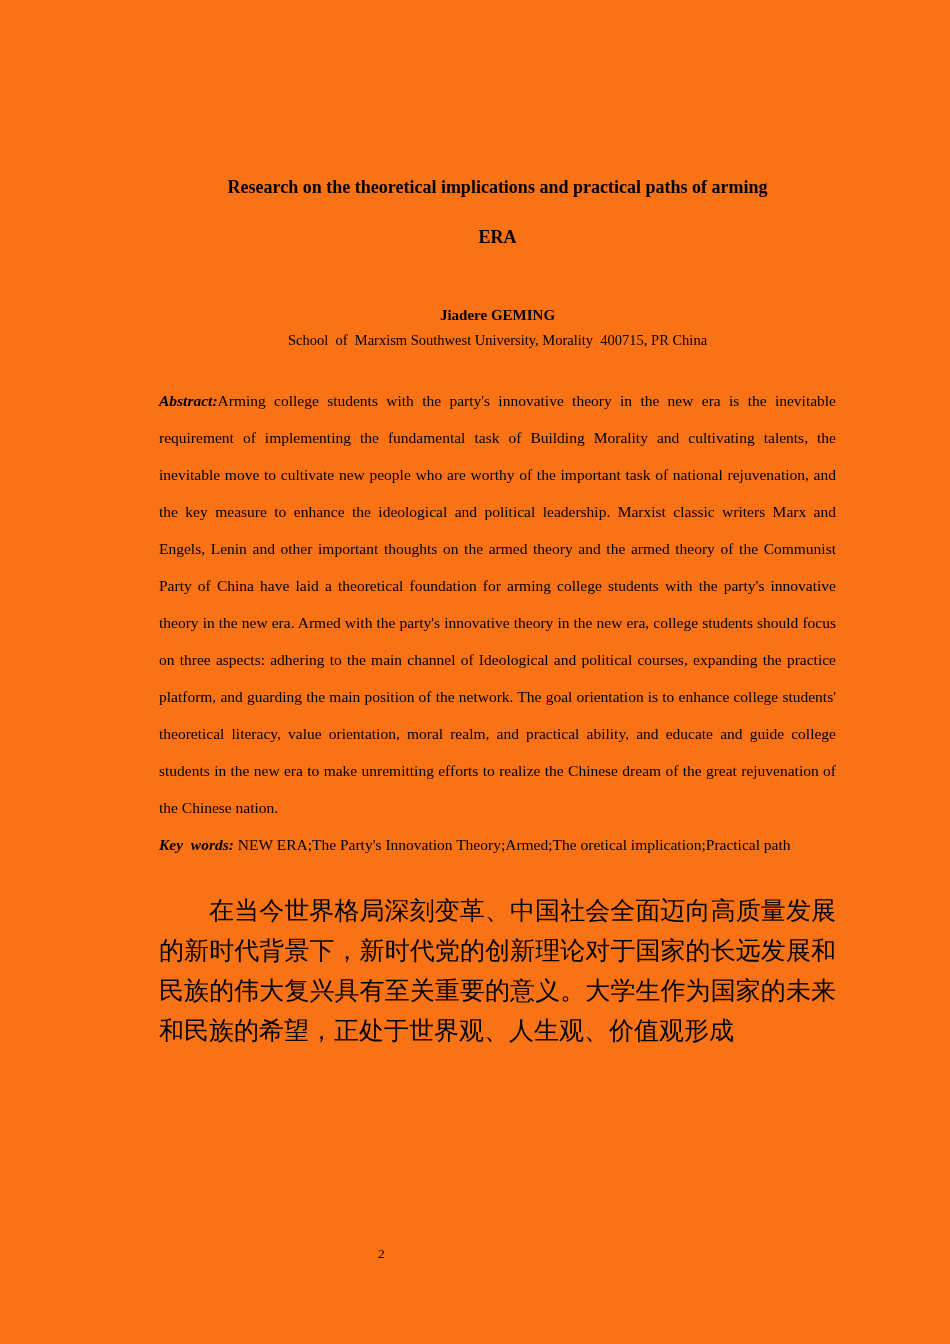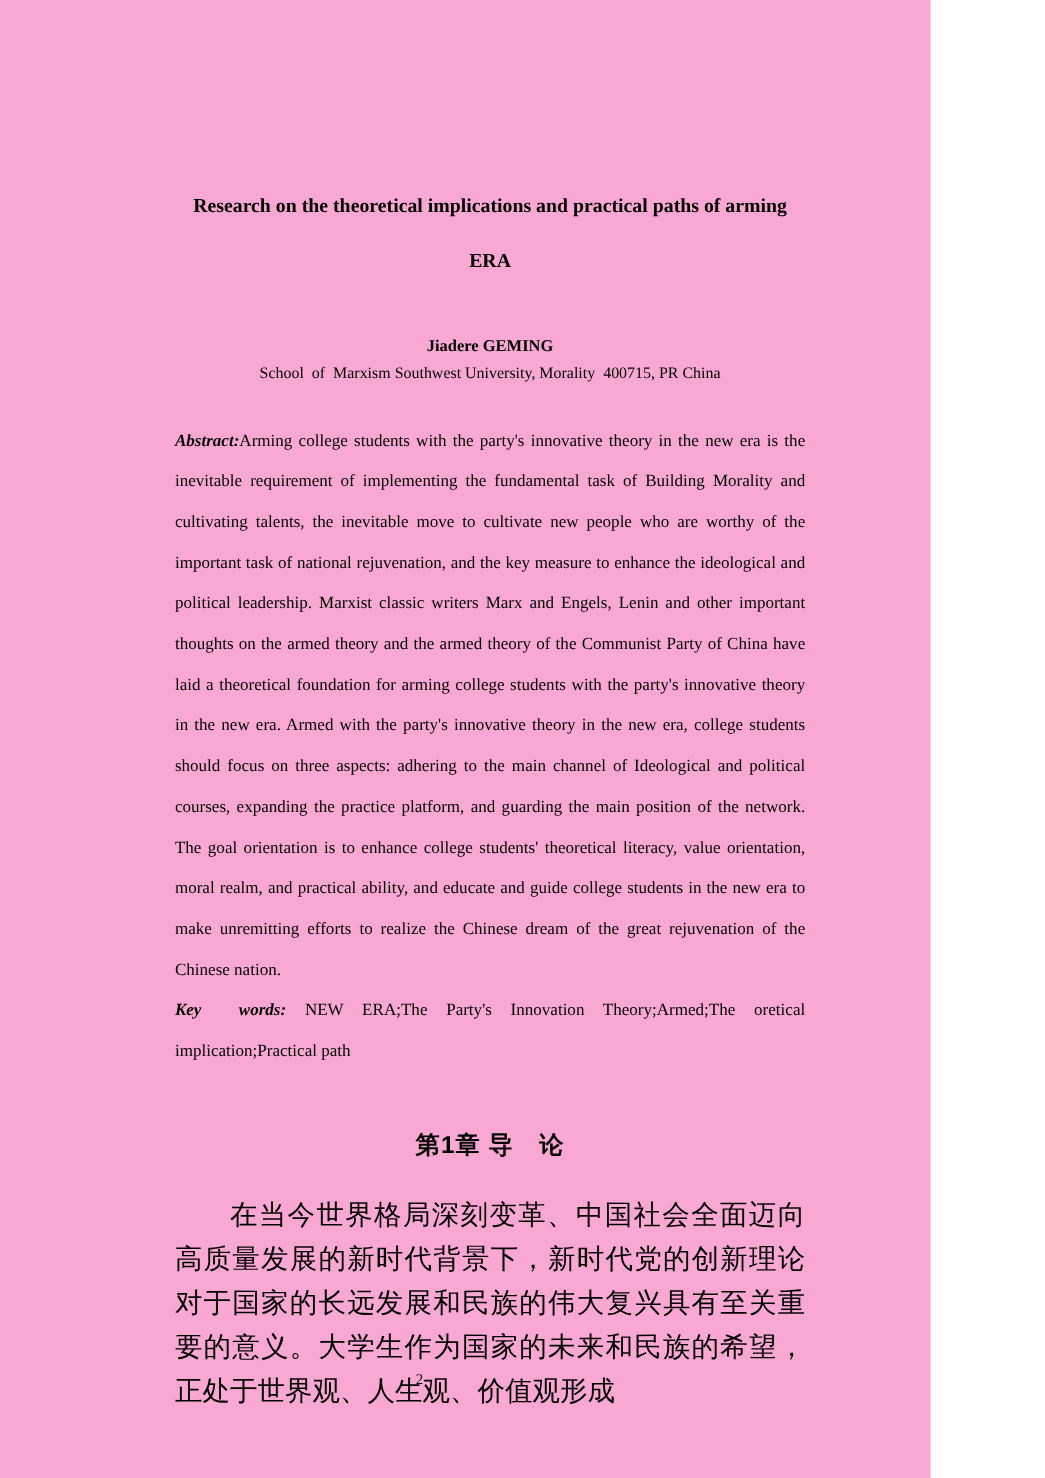--- a/index.html
+++ b/index.html
@@ -2,23 +2,23 @@
 <html><head>
 <meta charset="utf-8">
 <style>
   html, body {
     margin: 0;
     padding: 0;
     background: #ffffff;
   }
   .page {
     position: relative;
-    width: 846px;
+    width: 950px;
     height: 1344px;
-    background: #f9a8d4;
+    background: #f97316;
     overflow: hidden;
     font-family: "Liberation Serif", serif;
     color: #000000;
   }
   .content {
     padding: 162px 114px 0 159px;
   }
   .title {
     margin: 0;
     font-size: 18px;
@@ -95,20 +95,19 @@
     </h1>
 
     <div class="author">Jiadere GEMING</div>
 
     <div class="affiliation">School  of  Marxism Southwest University, Morality  400715, PR China</div>
 
     <p class="para abstract"><span class="bold-label">Abstract:</span><span>Arming college students with the party's innovative theory in the new era is the inevitable requirement of implementing the fundamental task of Building Morality and cultivating talents, the inevitable move to cultivate new people who are worthy of the important task of national rejuvenation, and the key measure to enhance the ideological and political leadership. Marxist classic writers Marx and Engels, Lenin and other important thoughts on the armed theory and the armed theory of the Communist Party of China have laid a theoretical foundation for arming college students with the party's innovative theory in the new era. Armed with the party's innovative theory in the new era, college students should focus on three aspects: adhering to the main channel of Ideological and political courses, expanding the practice platform, and guarding the main position of the network. The goal orientation is to enhance college students' theoretical literacy, value orientation, moral realm, and practical ability, and educate and guide college students in the new era to make unremitting efforts to realize the Chinese dream of the great rejuvenation of the Chinese nation.</span></p>
 
     <p class="para"><span class="bold-label">Key  words: </span><span>NEW ERA;The Party's Innovation Theory;Armed;The oretical implication;Practical path</span></p>
 
-    <h2 class="chapter-heading">第1章 导　论</h2>
 
     <p class="cn-para">在当今世界格局深刻变革、中国社会全面迈向高质量发展的新时代背景下，新时代党的创新理论对于国家的长远发展和民族的伟大复兴具有至关重要的意义。大学生作为国家的未来和民族的希望，正处于世界观、人生观、价值观形成</p>
 
   </div>
 
   <div class="page-number">2</div>
 </div>
 
 </body></html>

